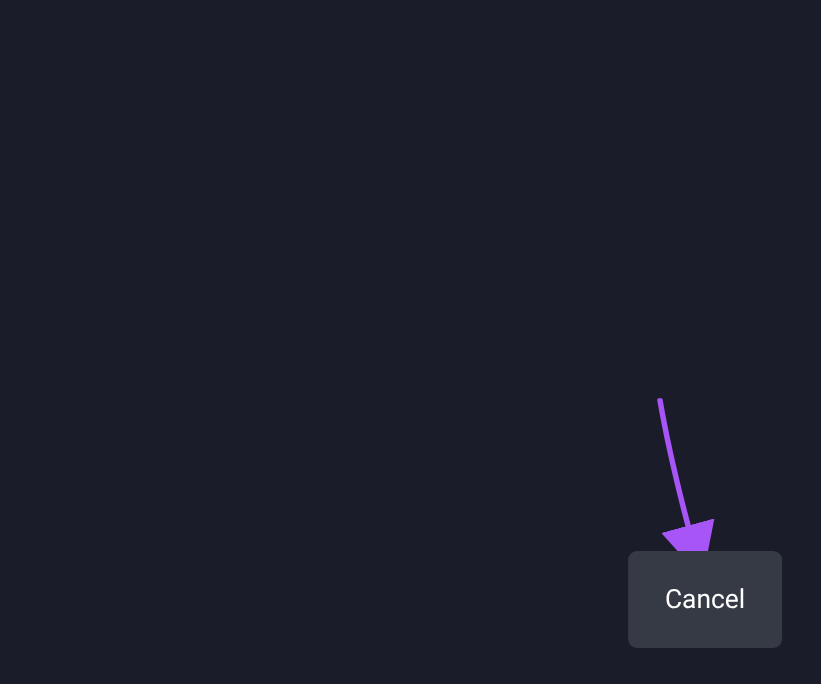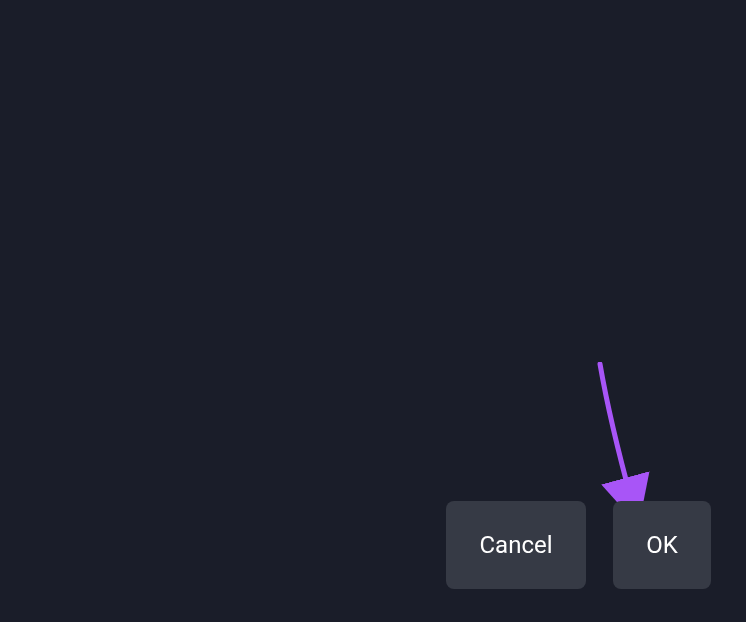--- a/index.html
+++ b/index.html
@@ -55,14 +55,13 @@
   <defs>
     <marker id="arrowhead" markerWidth="10" markerHeight="10" refX="5" refY="5" orient="auto">
       <path d="M 0 0 L 10 5 L 0 10 Z" fill="#a855f7"></path>
     </marker>
   </defs>
   <path d="M 8 2 Q 18 60 40 140" stroke="#a855f7" stroke-width="5" fill="none" marker-end="url(#arrowhead)" stroke-linecap="round"></path>
 </svg>
 
 <div class="button-container">
   <button class="btn btn-cancel">Cancel</button>
-  <button class="btn btn-ok">OK</button>
 </div>
 
 </body></html>

